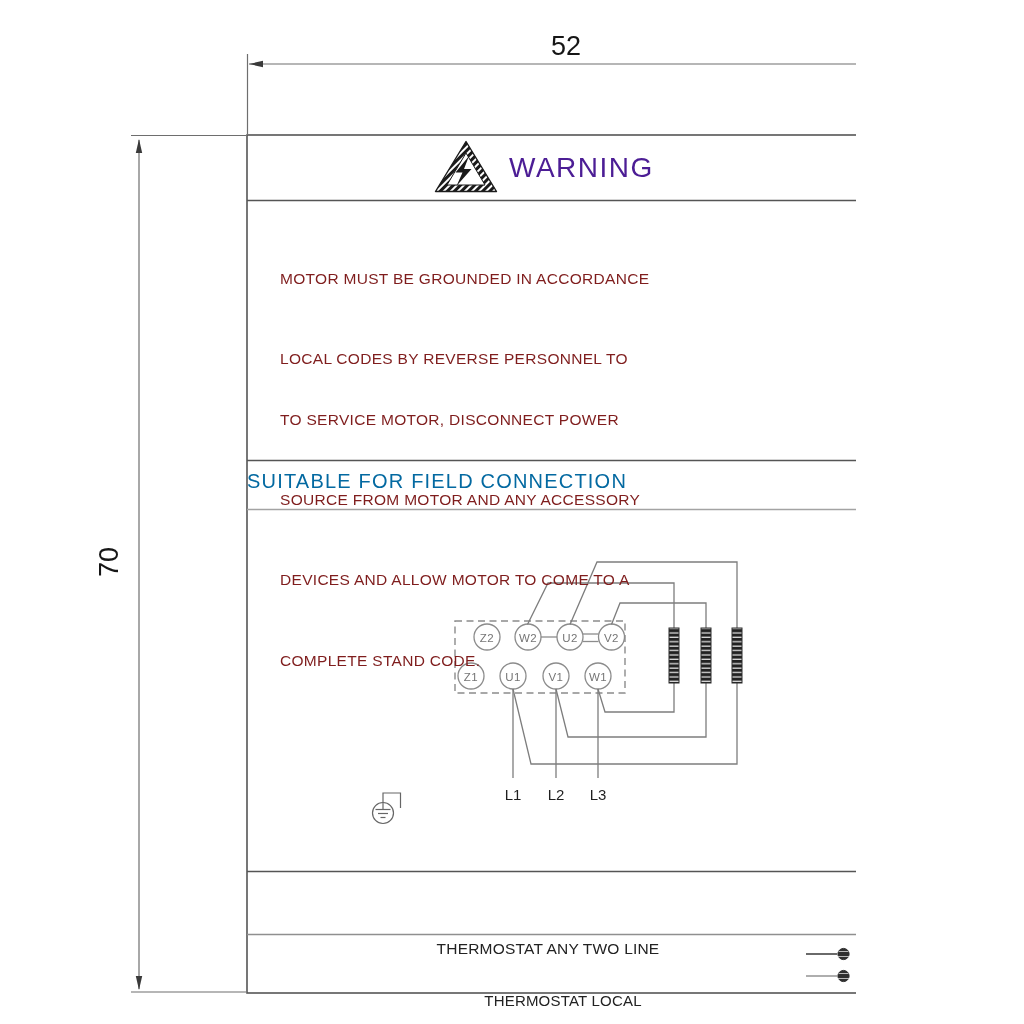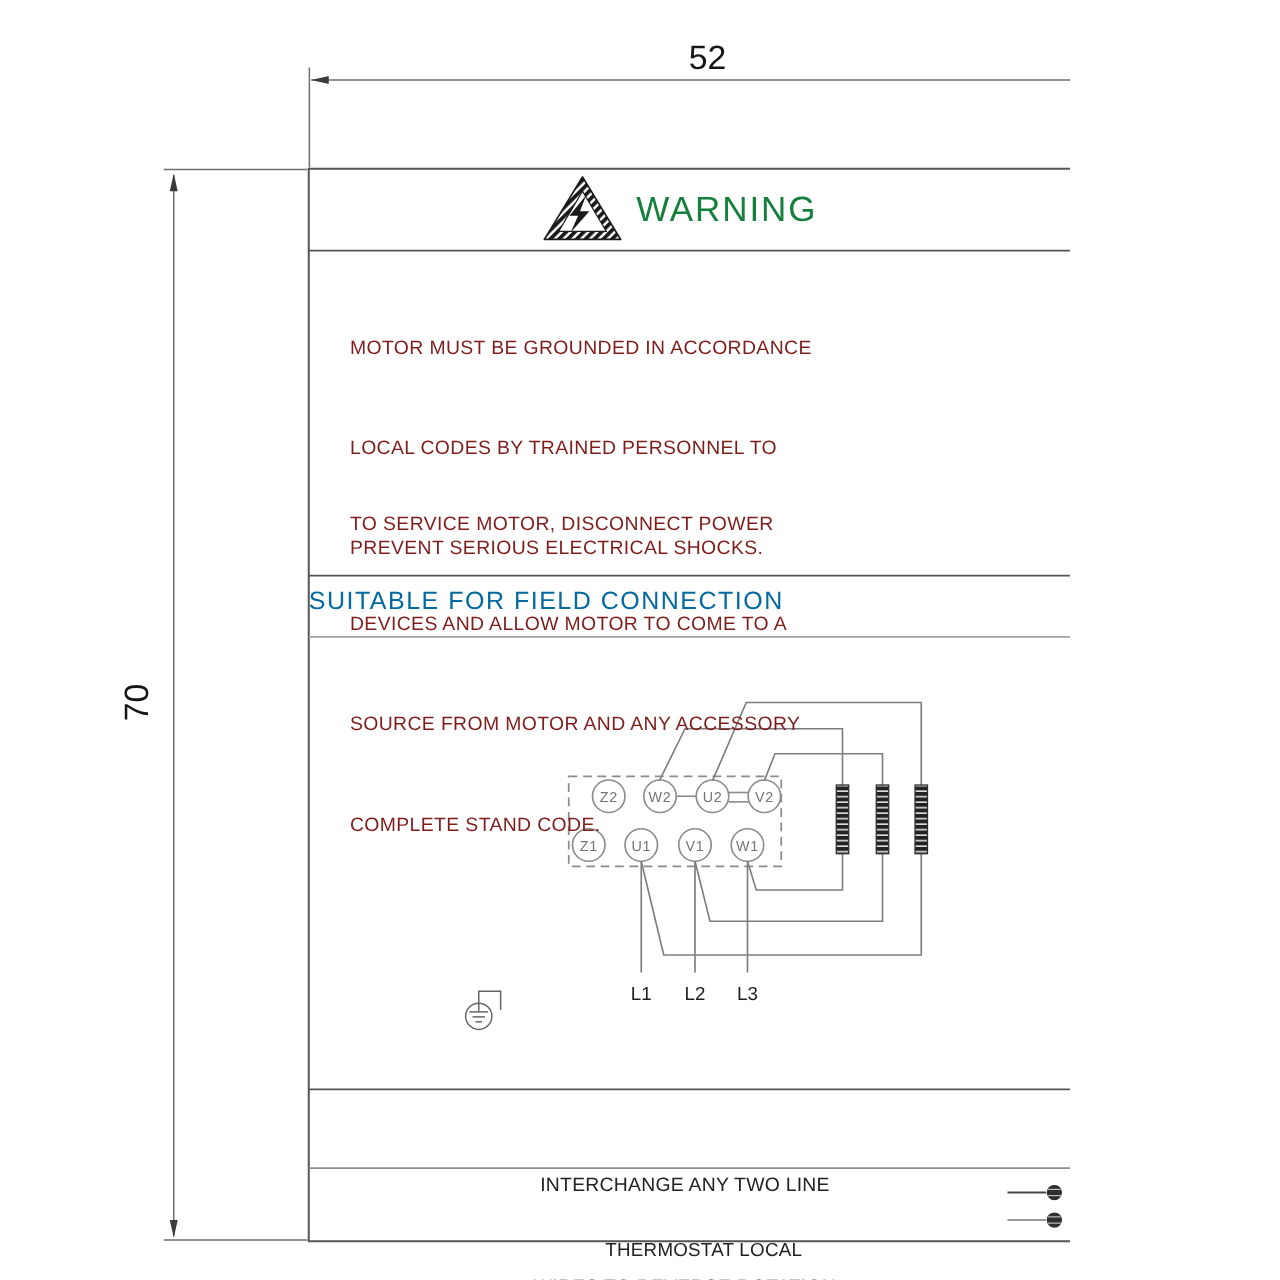--- a/index.html
+++ b/index.html
@@ -2,21 +2,21 @@
 <html><head>
 <meta charset="utf-8">
 <style>
   html,body{margin:0;padding:0;background:#ffffff;}
   .canvas{
     position:relative;width:856px;height:1024px;background:#ffffff;
     font-family:"Liberation Sans", sans-serif;color:#1f1f1f;overflow:hidden;
   }
   svg{position:absolute;left:0;top:0;}
   .txt{position:absolute;white-space:pre;}
-  .warning-title{left:509px;top:152px;font-size:28px;letter-spacing:1.5px;color:#15803d;}
+  .warning-title{left:509px;top:152px;font-size:28px;letter-spacing:1.5px;color:#4c1d95;}
   .para{left:280px;font-size:15.5px;letter-spacing:0.3px;line-height:26.8px;color:#7f1d1d;}
   .para1{top:212px;}
   .para2{top:353px;}
   .field-title{left:247px;top:470px;width:640px;font-size:20px;letter-spacing:1.2px;color:#0369a1;}
   .rotation-note{left:348px;top:881px;width:400px;text-align:center;font-size:15.5px;letter-spacing:0.2px;line-height:27px;color:#222;}
   .thermo-note{left:363px;top:942px;width:400px;text-align:center;font-size:15px;letter-spacing:0.2px;line-height:23.5px;color:#222;}
   text{font-family:"Liberation Sans", sans-serif;}
   .dimtext{font-size:27px;fill:#161616;}
   .termtext{font-size:11.5px;letter-spacing:0.5px;fill:#757575;}
   .linetext{font-size:15px;fill:#1f1f1f;}
@@ -147,35 +147,34 @@
       <line x1="838.5" y1="973.5" x2="848.5" y2="973.5" stroke="#c9c9c9" stroke-width="0.9"></line>
       <line x1="838" y1="978.5" x2="849" y2="978.5" stroke="#c9c9c9" stroke-width="0.9"></line>
       <text x="860" y="981.5" class="jtext">J</text>
     </g>
   </svg>
 
   <div class="txt warning-title">WARNING</div>
 
   <div class="txt para para1">
     <div>MOTOR MUST BE GROUNDED IN ACCORDANCE</div>
-    <div>LOCAL CODES BY TRAINED PERSONNEL TO</div>
-    <div>PREVENT SERIOUS ELECTRICAL SHOCKS.</div>
+    <div>LOCAL CODES BY REVERSE PERSONNEL TO</div>
   </div>
 
   <div class="txt para para2">
     <div>TO SERVICE MOTOR, DISCONNECT POWER</div>
+    <div>SOURCE FROM MOTOR AND ANY ACCESSORY</div>
     <div>DEVICES AND ALLOW MOTOR TO COME TO A</div>
-    <div>SOURCE FROM MOTOR AND ANY ACCESSORY</div>
     <div>COMPLETE STAND CODE.</div>
   </div>
 
   <div class="txt field-title">SUITABLE FOR FIELD CONNECTION</div>
 
   <div class="txt rotation-note">
-    <div>INTERCHANGE ANY TWO LINE</div>
+    <div>THERMOSTAT ANY TWO LINE</div>
     <div>WIRES TO REVERSE ROTATION</div>
   </div>
 
   <div class="txt thermo-note">
     <div>THERMOSTAT LOCAL</div>
     
   </div>
 
 </div>
 

